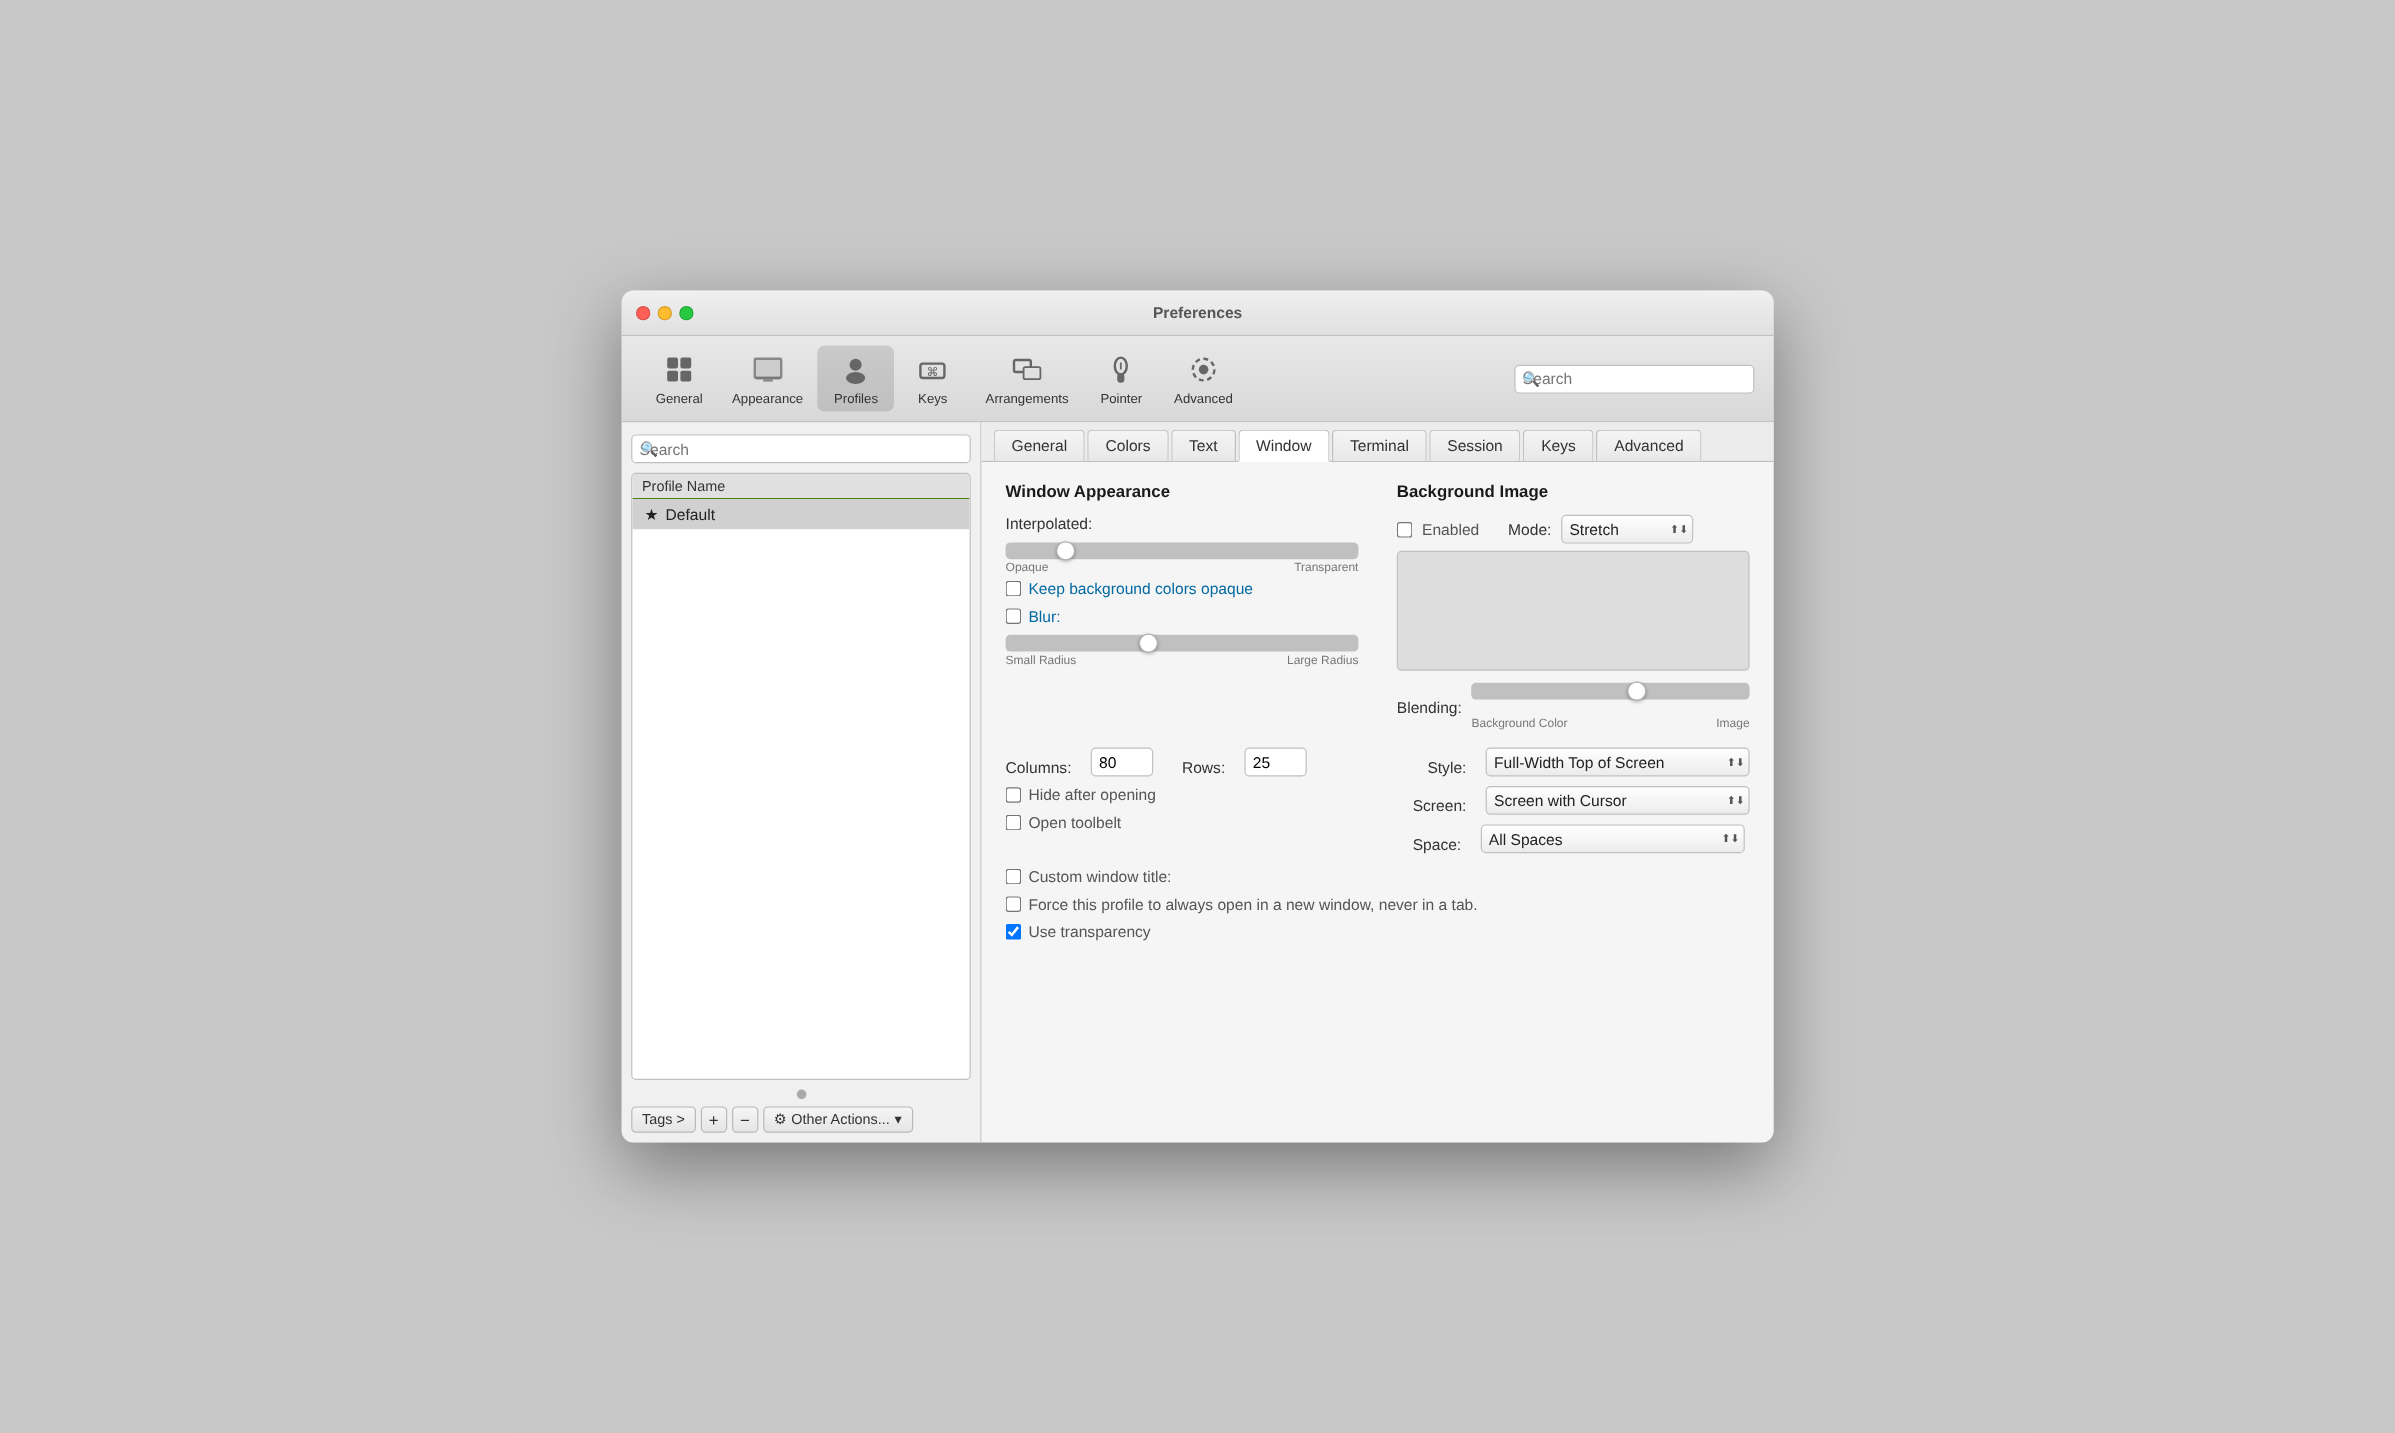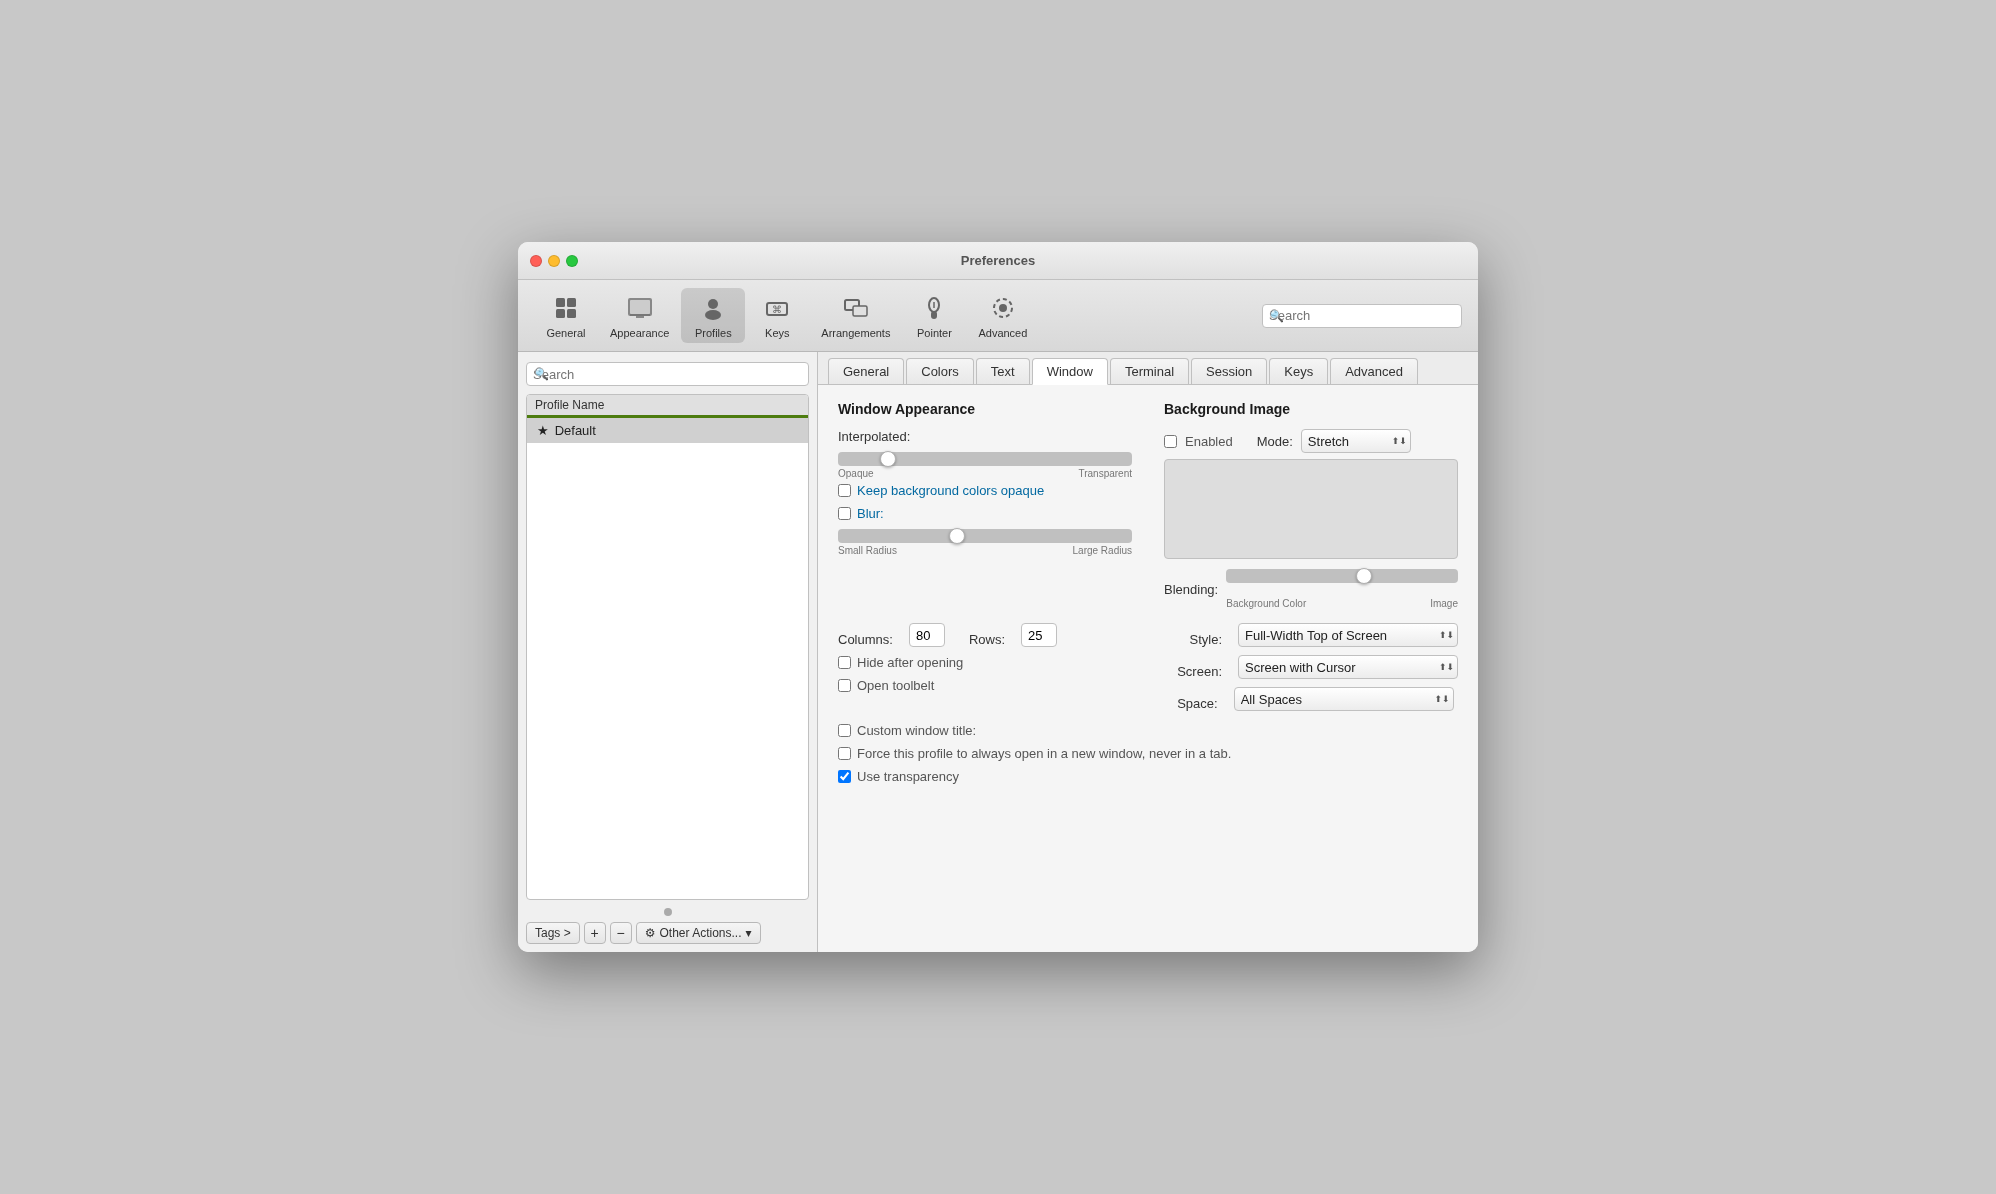--- a/index.html
+++ b/index.html
@@ -146,21 +146,21 @@
     }
     .profile-list {
       border: 1px solid #c0c0c0;
       border-radius: 4px;
       background: white;
       flex: 1;
       overflow-y: auto;
     }
     .profile-list-header {
       background: #e0e0e0;
-      border-bottom: 3px solid #4d7c0f;
+      border-bottom: 1px solid #4d7c0f;
       padding: 3px 8px;
       font-size: 12px;
       color: #333;
       font-weight: 500;
     }
     .profile-item {
       padding: 5px 10px;
       font-size: 13px;
       color: #222;
       cursor: pointer;
@@ -363,21 +363,21 @@
     }
     input[type=text], input[type=number] {
       border: 1px solid #c0c0c0;
       border-radius: 4px;
       padding: 2px 6px;
       font-size: 13px;
       background: white;
       outline: none;
       height: 24px;
     }
-    .num-input { width: 36px; }
+    .num-input { width: 52px; }
     .select-wrapper {
       position: relative;
       display: inline-flex;
       align-items: center;
     }
     select {
       border: 1px solid #c0c0c0;
       border-radius: 4px;
       padding: 2px 24px 2px 6px;
       font-size: 13px;

